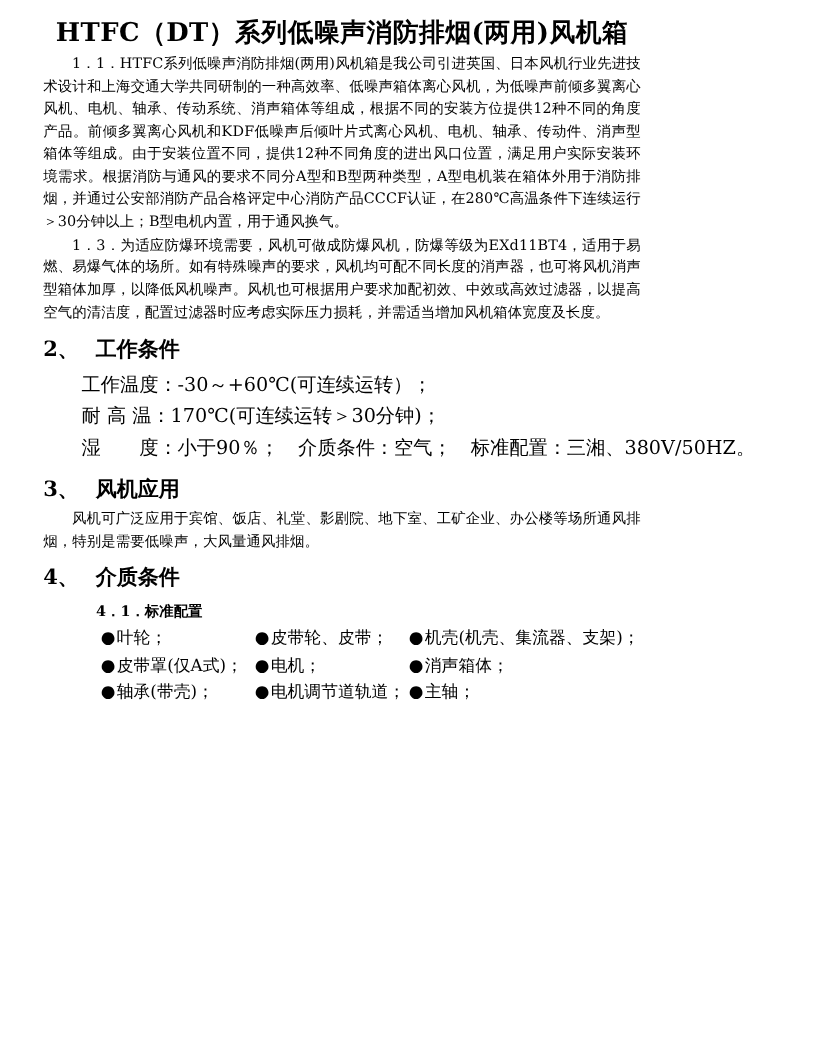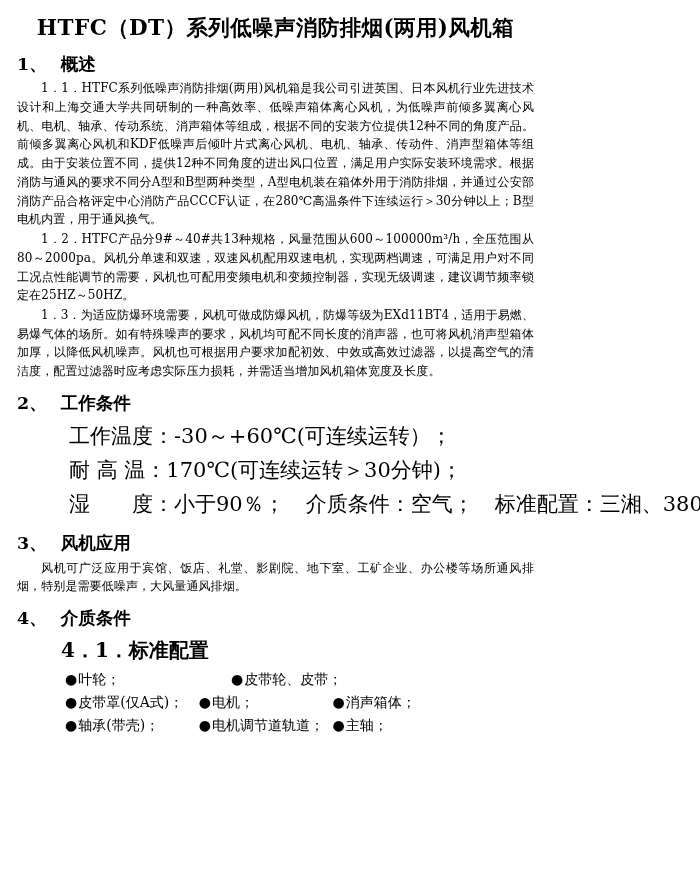--- a/index.html
+++ b/index.html
@@ -11,21 +11,21 @@
     width: 700px;
     height: 883px;
     font-family: "DejaVu Serif", "Liberation Serif", serif;
     color: #000000;
     overflow: hidden;
   }
   .page {
     width: 556px;
     height: 883px;
     box-sizing: border-box;
-    padding: 8px 22px 0 17px;
+    padding: 8px 22px 0 36px;
     position: relative;
   }
   .doc-title {
     text-align: center;
     font-size: 21.5px;
     font-weight: bold;
     letter-spacing: 0.4px;
     margin: 6px 0 2px 0;
     line-height: 1.3;
     font-family: "DejaVu Serif", "Liberation Serif", serif;
@@ -54,27 +54,27 @@
     text-justify: inter-ideograph;
     margin: 1px 0 0 0;
     text-indent: 2em;
     letter-spacing: 0.1px;
   }
   .cond-list {
     margin: 3px 0 0 0;
     padding: 0;
   }
   .cond-line {
-    font-size: 21px;
+    font-size: 16px;
     line-height: 1.62;
-    margin-left: 52px;
+    margin-left: 32px;
     white-space: pre;
   }
   .sub-head {
-    font-size: 20px;
+    font-size: 12px;
     font-weight: bold;
     margin: 4px 0 2px 44px;
     line-height: 1.5;
   }
   .cfg-grid {
     margin: 3px 0 0 48px;
   }
   .cfg-row {
     display: flex;
     font-size: 14px;
@@ -93,25 +93,21 @@
   }
 </style>
 </head>
 <body>
 
 <div class="page">
 
   <div class="doc-title">HTFC（DT）系列低噪声消防排烟(两用)风机箱</div>
 
   <div class="section">
-    <div class="sec-head">
-      <span class="num">1、</span><span class="gap"></span><span>概述</span>
-    </div>
     <p class="para">1．1．HTFC系列低噪声消防排烟(两用)风机箱是我公司引进英国、日本风机行业先进技术设计和上海交通大学共同研制的一种高效率、低噪声箱体离心风机，为低噪声前倾多翼离心风机、电机、轴承、传动系统、消声箱体等组成，根据不同的安装方位提供12种不同的角度产品。前倾多翼离心风机和KDF低噪声后倾叶片式离心风机、电机、轴承、传动件、消声型箱体等组成。由于安装位置不同，提供12种不同角度的进出风口位置，满足用户实际安装环境需求。根据消防与通风的要求不同分A型和B型两种类型，A型电机装在箱体外用于消防排烟，并通过公安部消防产品合格评定中心消防产品CCCF认证，在280℃高温条件下连续运行＞30分钟以上；B型电机内置，用于通风换气。</p>
-    <p class="para">1．2．HTFC产品分9#～40#共13种规格，风量范围从600～100000m³/h，全压范围从80～2000pa。风机分单速和双速，双速风机配用双速电机，实现两档调速，可满足用户对不同工况点性能调节的需要，风机也可配用变频电机和变频控制器，实现无级调速，建议调节频率锁定在25HZ～50HZ。</p>
     <p class="para">1．3．为适应防爆环境需要，风机可做成防爆风机，防爆等级为EXd11BT4，适用于易燃、易爆气体的场所。如有特殊噪声的要求，风机均可配不同长度的消声器，也可将风机消声型箱体加厚，以降低风机噪声。风机也可根据用户要求加配初效、中效或高效过滤器，以提高空气的清洁度，配置过滤器时应考虑实际压力损耗，并需适当增加风机箱体宽度及长度。</p>
   </div>
 
   <div class="section">
     <div class="sec-head">
       <span class="num">2、</span><span class="gap"></span><span>工作条件</span>
     </div>
     <div class="cond-list">
       <div class="cond-line">工作温度：-30～+60℃(可连续运转）；</div>
       <div class="cond-line">耐 高 温：170℃(可连续运转＞30分钟)；</div>
@@ -128,20 +124,21 @@
 
   <div class="section">
     <div class="sec-head">
       <span class="num">4、</span><span class="gap"></span><span>介质条件</span>
     </div>
     <div class="sub-head">4．1．标准配置</div>
     <div class="cfg-grid">
       <div class="cfg-row">
         <div class="cfg-cell"><span class="bullet">●</span><span>叶轮；</span></div>
         <div class="cfg-cell"><span class="bullet">●</span><span>皮带轮、皮带；</span></div>
+        <div class="cfg-cell wide"><span class="bullet">●</span><span>机壳(机壳、集流器、支架)；</span></div>
       </div>
       <div class="cfg-row">
         <div class="cfg-cell"><span class="bullet">●</span><span>皮带罩(仅A式)；</span></div>
         <div class="cfg-cell"><span class="bullet">●</span><span>电机；</span></div>
         <div class="cfg-cell wide"><span class="bullet">●</span><span>消声箱体；</span></div>
       </div>
       <div class="cfg-row">
         <div class="cfg-cell"><span class="bullet">●</span><span>轴承(带壳)；</span></div>
         <div class="cfg-cell"><span class="bullet">●</span><span>电机调节道轨道；</span></div>
         <div class="cfg-cell wide"><span class="bullet">●</span><span>主轴；</span></div>

